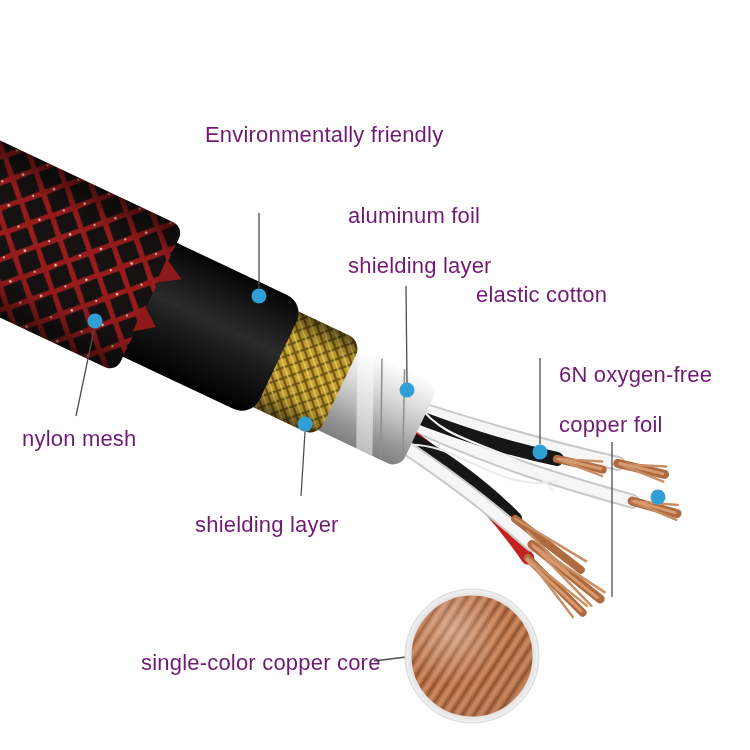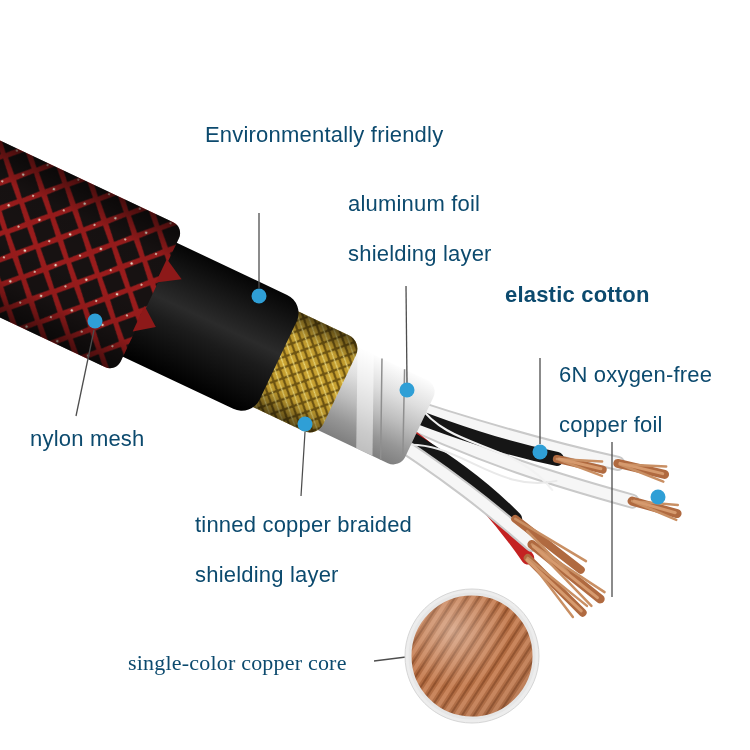--- a/index.html
+++ b/index.html
@@ -1,19 +1,19 @@
 <!DOCTYPE html>
 <html><head>
 <meta charset="utf-8">
 <style>
   * { margin:0; padding:0; box-sizing:border-box; }
   html,body { width:750px; height:750px; background:#fff; font-family:"Liberation Sans", sans-serif; }
   .stage { position:relative; width:750px; height:750px; background:#fff; overflow:hidden; }
   svg.diagram { position:absolute; left:0; top:0; }
-  .label { position:absolute; color:#0c4a6e; font-size:22px; line-height:50px; white-space:nowrap; letter-spacing:0.2px; }
+  .label { position:absolute; color:#701a75; font-size:22px; line-height:50px; white-space:nowrap; letter-spacing:0.2px; }
 </style>
 </head>
 <body>
 
 <div class="stage">
 
   <svg class="diagram" width="750" height="750" viewBox="0 0 750 750">
     <defs>
       <pattern id="meshPat" width="34" height="34" patternUnits="userSpaceOnUse">
         <rect width="34" height="34" fill="#9a1c1c"></rect>
@@ -165,40 +165,39 @@
       <circle cx="472" cy="656" r="62" fill="url(#insetSheen)"></circle>
       <circle cx="472" cy="656" r="62" fill="none" stroke="#e6e6e6" stroke-width="3"></circle>
       <circle cx="472" cy="656" r="67" fill="none" stroke="#d6d6d6" stroke-width="1"></circle>
     </g>
   </svg>
 
   <div class="label" style="left:205px; top:110px;">
     <div>Environmentally friendly</div>
   </div>
 
-  <div class="label" style="left:348px; top:179px;">
+  <div class="label" style="left:348px; top:191px;">
     <div>aluminum foil</div>
     <div>shielding layer</div>
   </div>
 
-  <div class="label" style="left:505px; top:270px;font-weight:bold;">
+  <div class="label" style="left:476px; top:270px;">
     <div>elastic cotton</div>
   </div>
 
   <div class="label" style="left:559px; top:350px;">
     <div>6N oxygen-free</div>
     <div>copper foil</div>
   </div>
 
-  <div class="label" style="left:22px; top:414px;margin-left:8px;">
+  <div class="label" style="left:22px; top:414px;">
     <div>nylon mesh</div>
   </div>
 
   <div class="label" style="left:195px; top:500px;">
-    <div>tinned copper braided</div>
     <div>shielding layer</div>
   </div>
 
-  <div class="label" style="left:128px; top:638px;font-family:Liberation Serif, serif;">
+  <div class="label" style="left:141px; top:638px;">
     <div>single-color copper core</div>
   </div>
 
 </div>
 
 </body></html>

